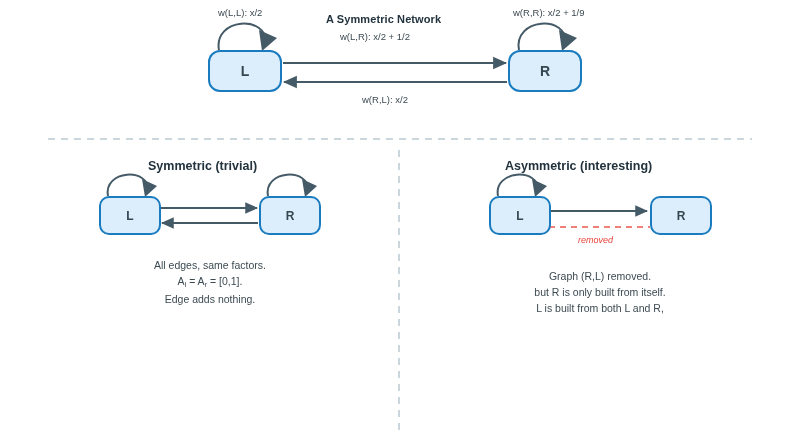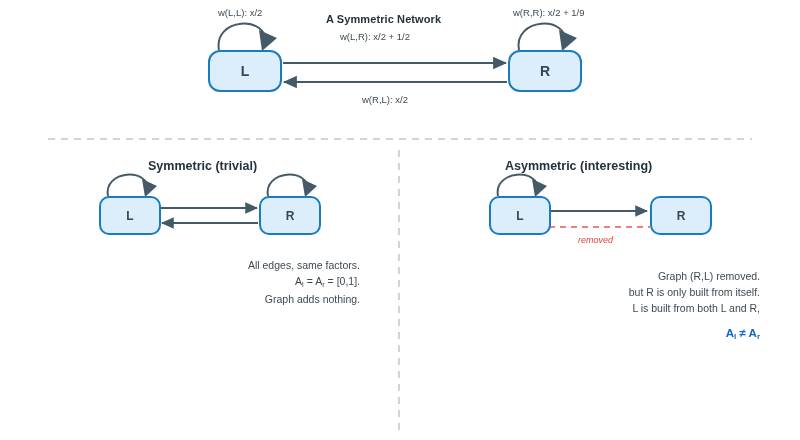--- a/index.html
+++ b/index.html
@@ -50,21 +50,21 @@
   }
   .removed-label {
     font-size: 9px;
     font-style: italic;
     color: #e8443a;
   }
 
   
   .caption {
     position: absolute;
-    text-align: right;
+    text-align: center;
     font-size: 10.5px;
     color: #3c4a52;
     line-height: 16px;
   }
   .caption .line { display: block; white-space: nowrap; }
   .caption sub {
     font-size: 7.5px;
     vertical-align: baseline;
     position: relative;
     top: 2px;
@@ -168,32 +168,31 @@
 <div class="node small" style="left:99px; top:196px; width:62px; height:39px;">
   <span>L</span>
 </div>
 <div class="node small" style="left:259px; top:196px; width:62px; height:39px;">
   <span>R</span>
 </div>
 
 <div class="caption" style="left:60px; top:257px; width:300px;">
   <span class="line">All edges, same factors.</span>
   <span class="line"><span>A</span><sub>l</sub><span> = A</span><sub>r</sub><span> = [0,1].</span></span>
-  <span class="line">Graph adds nothing.</span>
+  <span class="line">Edge adds nothing.</span>
 </div>
 
 <div class="txt panel-title" style="left:505px; top:160px;">Asymmetric (interesting)</div>
 
 <div class="node small" style="left:489px; top:196px; width:62px; height:39px;">
   <span>L</span>
 </div>
 <div class="node small" style="left:650px; top:196px; width:62px; height:39px;">
   <span>R</span>
 </div>
 
 <div class="txt removed-label" style="left:578px; top:236px;">removed</div>
 
 <div class="caption" style="left:440px; top:268px; width:320px;">
   <span class="line">Graph (R,L) removed.</span>
   <span class="line">but R is only built from itself.</span>
   <span class="line">L is built from both L and R,</span>
-  <span class="accent-line"><span>A</span><sub>l</sub><span> ≠ A</span><sub>r</sub></span>
 </div>
 
 </body></html>

